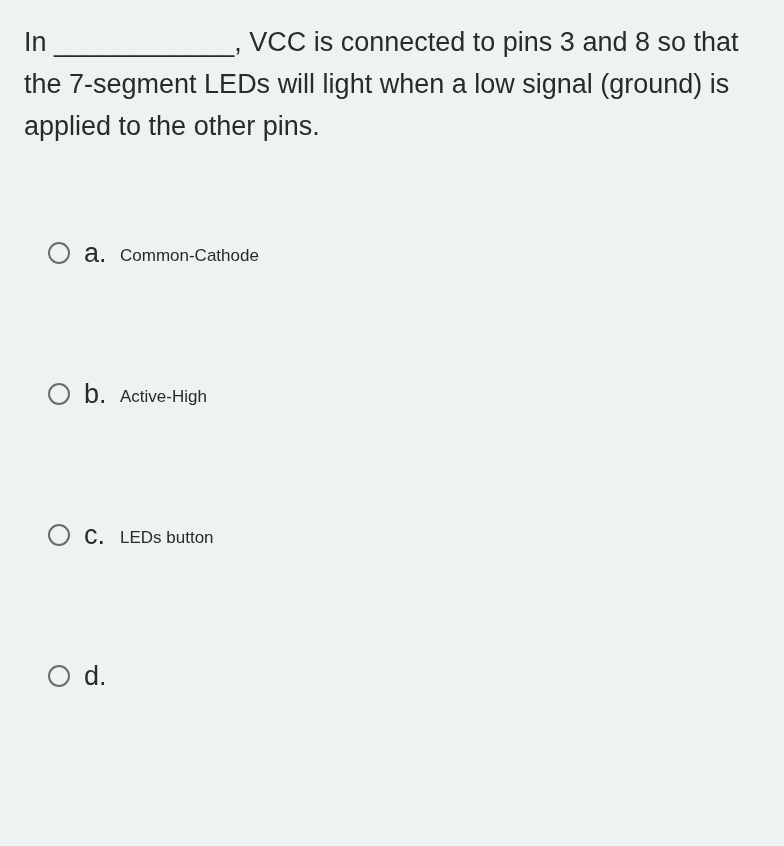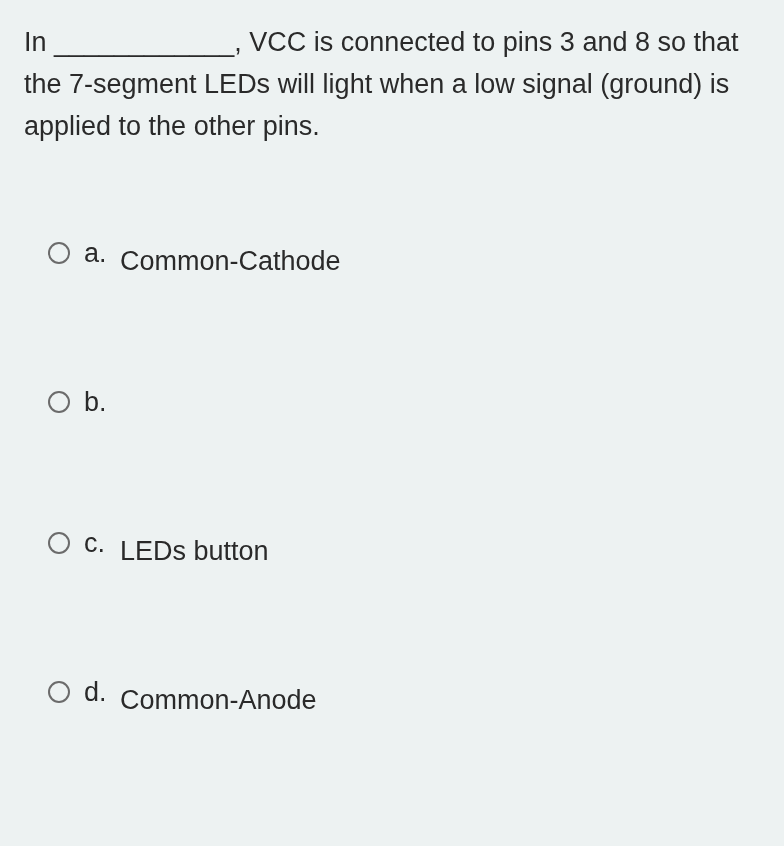--- a/index.html
+++ b/index.html
@@ -44,42 +44,42 @@
       flex-shrink: 0;
       cursor: pointer;
     }
     .option-letter {
       font-size: 27px;
       width: 36px;
       flex-shrink: 0;
       margin-top: 0px;
     }
     .option-text {
-      font-size: 27px;
+      font-size: 17px;
       margin-top: 8px;
     }
   </style>
 </head>
 <body>
 
 <div class="question-text">In ____________, VCC is connected to pins 3 and 8 so that the 7-segment LEDs will light when a low signal (ground) is applied to the other pins.</div>
 
 <div class="options">
   <div class="option-row">
     <input type="radio" name="answer" class="radio" style="">
     <div class="option-letter">a.</div>
     <div class="option-text">Common-Cathode</div>
   </div>
   <div class="option-row">
     <input type="radio" name="answer" class="radio" style="">
     <div class="option-letter">b.</div>
+    <div class="option-text">Active-High</div>
   </div>
   <div class="option-row">
     <input type="radio" name="answer" class="radio" style="">
     <div class="option-letter">c.</div>
     <div class="option-text">LEDs button</div>
   </div>
   <div class="option-row">
     <input type="radio" name="answer" class="radio" style="">
     <div class="option-letter">d.</div>
-    <div class="option-text">Common-Anode</div>
   </div>
 </div>
 
 </body></html>

